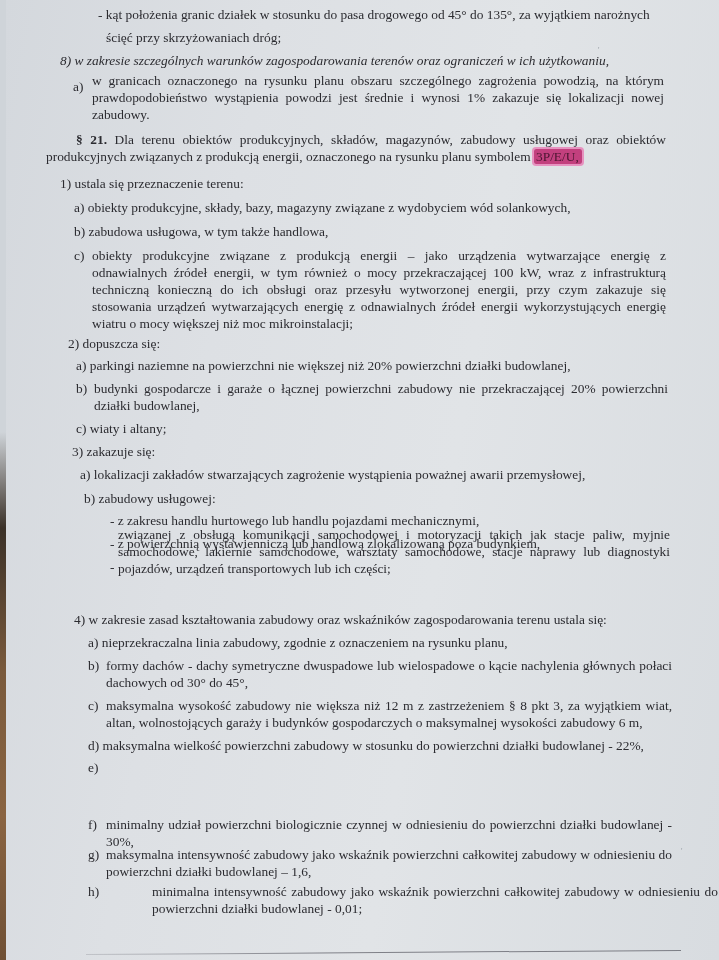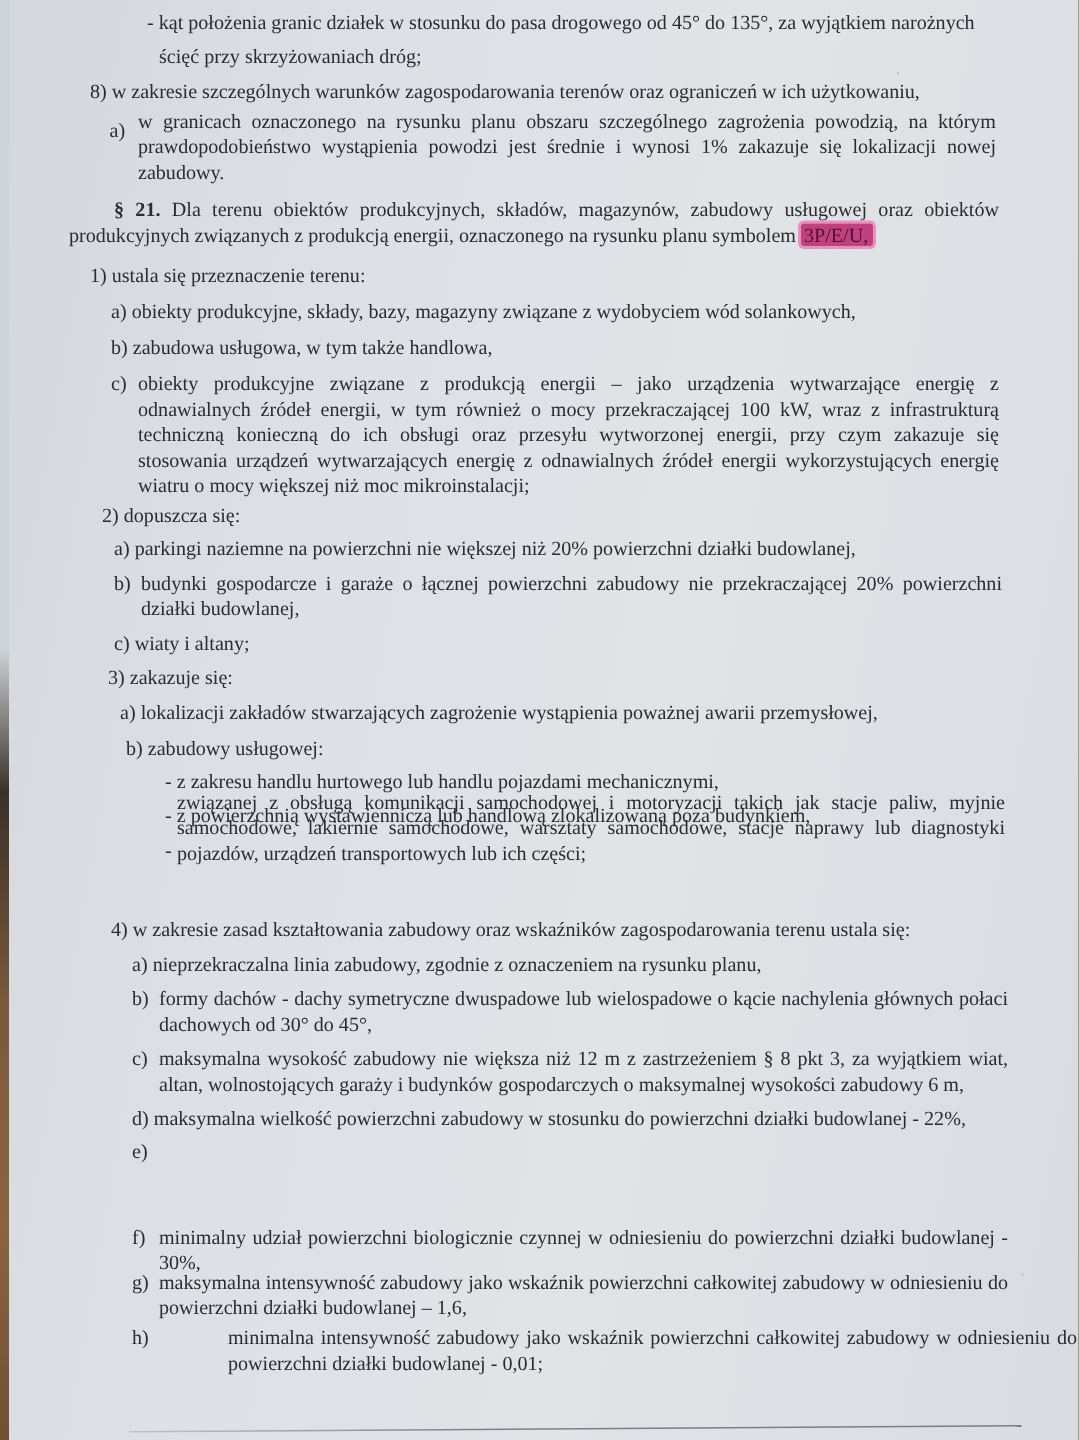--- a/index.html
+++ b/index.html
@@ -40,21 +40,21 @@
 </head>
 <body>
 
 <div class="table-edge"></div>
 
 <div class="page">
 
   <div class="line" style="left:92px; top:6px;">- kąt położenia granic działek w stosunku do pasa drogowego od 45° do 135°, za wyjątkiem narożnych</div>
   <div class="line" style="left:100px; top:29px;">ścięć przy skrzyżowaniach dróg;</div>
 
-  <div class="line" style="left:54px; top:52px;">8) w zakresie szczególnych warunków zagospodarowania terenów oraz ograniczeń w ich użytkowaniu,</div>
+  <div class="line" style="left:54px; top:52px;font-style:italic;">8) w zakresie szczególnych warunków zagospodarowania terenów oraz ograniczeń w ich użytkowaniu,</div>
 
   <div class="line" style="left:67px; top:78px;">a)</div>
   <div class="just" style="left:86px; top:72px; width:572px;">w granicach oznaczonego na rysunku planu obszaru szczególnego zagrożenia powodzią, na którym prawdopodobieństwo wystąpienia powodzi jest średnie i wynosi 1% zakazuje się lokalizacji nowej zabudowy.</div>
 
   <div class="just" style="left:40px; top:131px; width:620px; text-indent:30px;">
     <span class="bold">§ 21.</span>
     <span>Dla terenu obiektów produkcyjnych, składów, magazynów, zabudowy usługowej oraz obiektów produkcyjnych związanych z produkcją energii, oznaczonego na rysunku planu symbolem</span>
     <span class="hl">3P/E/U,</span>
   </div>
 

